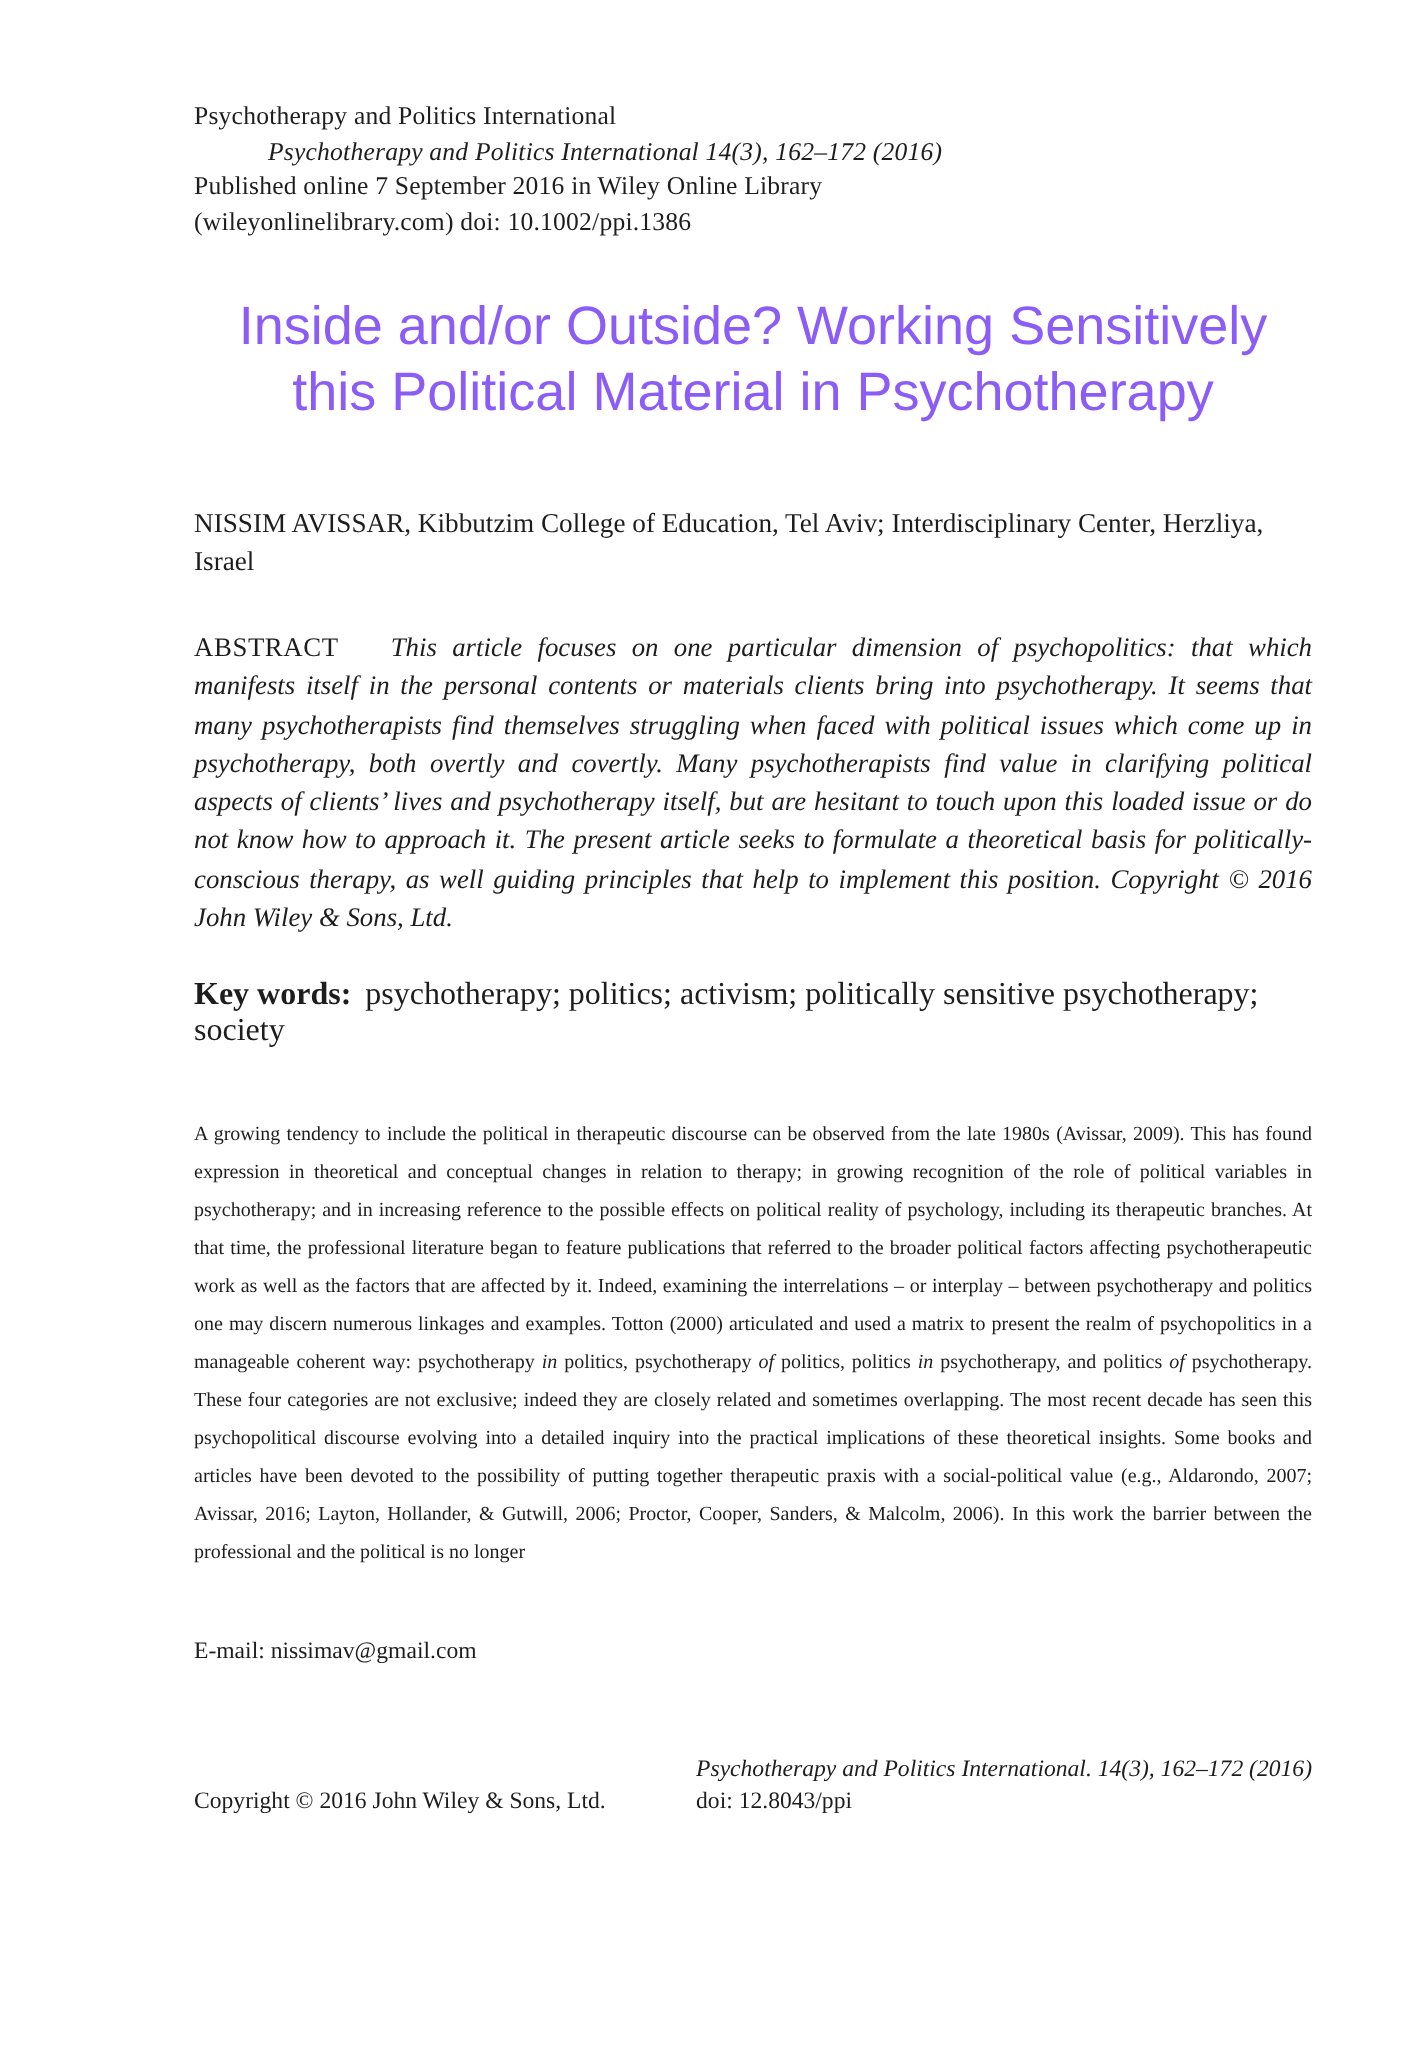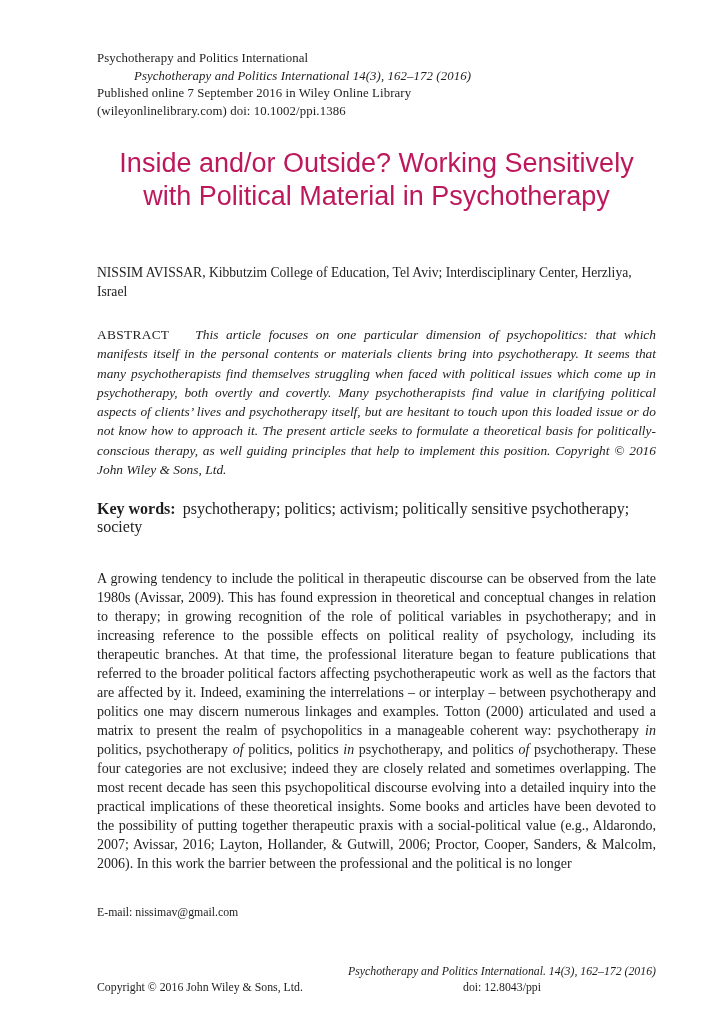--- a/index.html
+++ b/index.html
@@ -24,27 +24,27 @@
     letter-spacing: 0.1px;
   }
   .hdr .italic { font-style: italic; margin-left: 37px; }
   
   .title {
     margin-top: 27px;
     font-family: "Liberation Sans", "DejaVu Sans", sans-serif;
     font-size: 27px;
     line-height: 33px;
     text-align: center;
-    color: #be185d;
+    color: #8b5cf6;
     font-weight: 400;
   }
   .title span { display: block; }
   
   .author {
-    margin-top: 51px;
+    margin-top: 40px;
     font-size: 13.6px;
     line-height: 18.5px;
   }
   
   .abstract {
     margin-top: 24px;
     font-size: 13.4px;
     line-height: 19.3px;
     text-align: justify;
     font-style: italic;
@@ -57,59 +57,59 @@
   
   .keywords {
     margin-top: 21px;
     font-size: 16px;
     line-height: 18px;
   }
   .kw-label { font-weight: bold; margin-right: 7px; }
   
   .body-text {
     margin-top: 33px;
-    font-size: 14px;
+    font-size: 10px;
     line-height: 19px;
     text-align: justify;
   }
   .it { font-style: italic; }
   
   .footnote {
     margin-top: 31px;
     font-size: 11.8px;
     line-height: 16.5px;
   }
   
   .footer {
     margin-top: 42px;
     display: flex;
     justify-content: space-between;
     align-items: flex-end;
     font-size: 11.8px;
     line-height: 16px;
   }
-  .footer-right { text-align: center; }
+  .footer-right { text-align: left; }
   .footer-right .italic { font-style: italic; }
 </style>
 </head>
 <body>
 
 <div class="page">
   <div class="content">
 
     <div class="hdr">
       <div>Psychotherapy and Politics International</div>
       <div class="italic">Psychotherapy and Politics International 14(3), 162–172 (2016)</div>
       <div>Published online 7 September 2016 in Wiley Online Library</div>
       <div>(wileyonlinelibrary.com) doi: 10.1002/ppi.1386</div>
     </div>
 
     <h1 class="title">
       <span>Inside and/or Outside? Working Sensitively</span>
-      <span>with Political Material in Psychotherapy</span>
+      <span>this Political Material in Psychotherapy</span>
     </h1>
 
     <p class="author">NISSIM AVISSAR, Kibbutzim College of Education, Tel Aviv; Interdisciplinary Center, Herzliya, Israel</p>
 
     <p class="abstract">
       <span class="abs-label">ABSTRACT</span><span>This article focuses on one particular dimension of psychopolitics: that which manifests itself in the personal contents or materials clients bring into psychotherapy. It seems that many psychotherapists find themselves struggling when faced with political issues which come up in psychotherapy, both overtly and covertly. Many psychotherapists find value in clarifying political aspects of clients’ lives and psychotherapy itself, but are hesitant to touch upon this loaded issue or do not know how to approach it. The present article seeks to formulate a theoretical basis for politically-conscious therapy, as well guiding principles that help to implement this position. Copyright © 2016 John Wiley &amp; Sons, Ltd.</span>
     </p>
 
     <p class="keywords">
       <span class="kw-label">Key words:</span><span>psychotherapy; politics; activism; politically sensitive psychotherapy; society</span>

